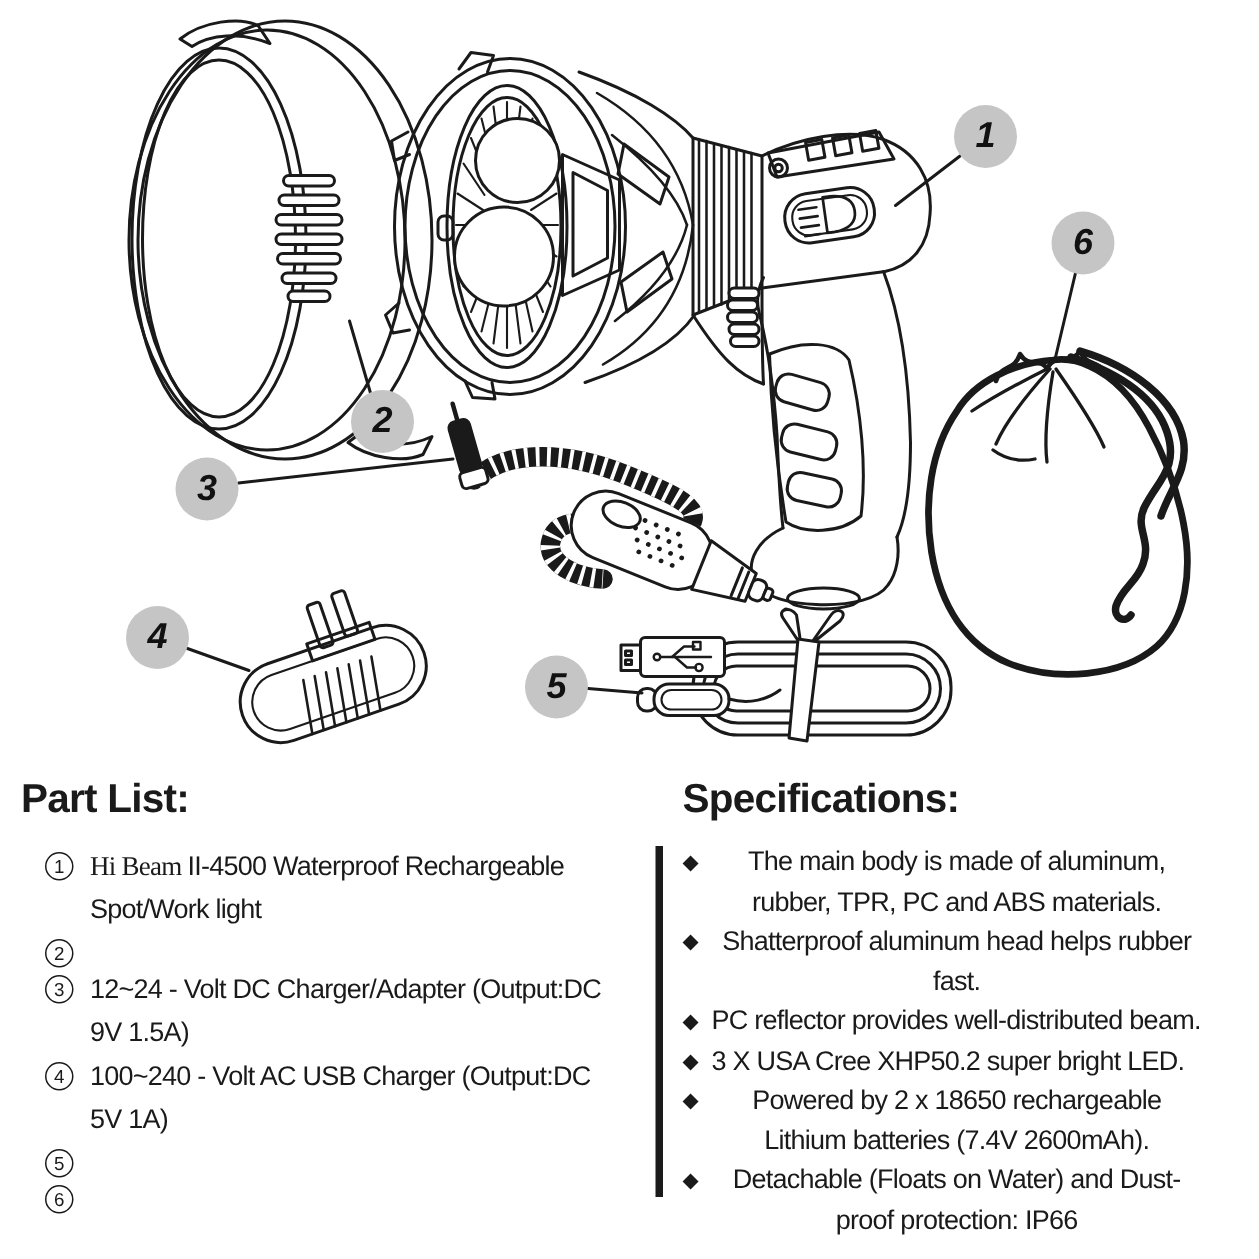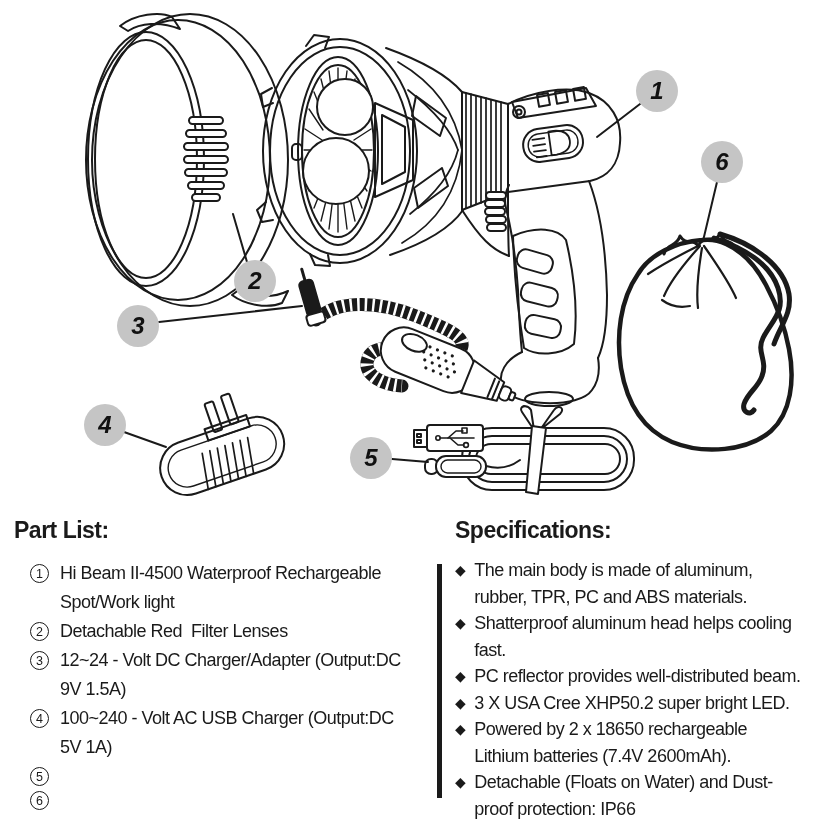--- a/index.html
+++ b/index.html
@@ -10,37 +10,37 @@
   .diagram-wrap{position:absolute;left:0;top:0;width:839px;height:515px;}
   .callout{
     position:absolute;width:42px;height:42px;border-radius:50%;
     background:#c5c5c5;display:flex;align-items:center;justify-content:center;
     font-size:24px;font-weight:bold;font-style:italic;color:#111111;
   }
   .c1{left:636px;top:70px;}  .c2{left:234px;top:260px;}
   .c3{left:117px;top:305px;} .c4{left:84px;top:404px;}
   .c5{left:350px;top:437px;} .c6{left:701px;top:141px;}
 
-  .col-heading{font-size:23px;font-weight:bold;letter-spacing:-0.5px;margin:0;}
+  .col-heading{font-size:27px;font-weight:bold;letter-spacing:-0.5px;margin:0;}
   .part-list{position:absolute;left:14px;top:517px;width:412px;}
   .part-items{margin:15px 0 0 0;padding:0 0 0 16px;list-style:none;}
   .part-item{display:flex;gap:11px;font-size:18px;line-height:29px;letter-spacing:-0.5px;align-items:flex-start;}
   .pnum{
     flex:0 0 auto;width:19px;height:19px;margin-top:5px;border:1.5px solid #1a1a1a;border-radius:50%;
     font-size:12.5px;line-height:19px;text-align:center;letter-spacing:0;box-sizing:border-box;
   }
   .ptext{white-space:pre-wrap;max-width:358px;}
-  .brand{font-family:Liberation Sans, sans-serif;}
+  .brand{font-family:Liberation Serif, serif;}
 
   .specs{position:absolute;left:455px;top:517px;width:360px;}
   .spec-bar{position:absolute;left:437px;top:564px;width:5px;height:234px;background:#1a1a1a;}
   .spec-items{margin:13px 0 0 0;padding:0;list-style:none;}
   .spec-item{display:flex;gap:9px;font-size:18px;line-height:26.5px;letter-spacing:-0.5px;align-items:flex-start;}
   .bullet{flex:0 0 auto;font-size:14px;line-height:26.5px;}
-  .stext{white-space:pre-wrap;max-width:327px;}
+  .stext{white-space:pre-wrap;max-width:327px;text-align:center;}
 </style>
 </head>
 <body>
 
 <div class="diagram-wrap">
 <svg width="839" height="515" viewBox="0 0 839 515">
 <g stroke="#1a1a1a" fill="none" stroke-width="2" stroke-linecap="round" stroke-linejoin="round">
 
   <g>
     <ellipse cx="190" cy="160" rx="98" ry="146"></ellipse>
@@ -293,21 +293,20 @@
 
 <div class="part-list">
   <h2 class="col-heading">Part List:</h2>
   <ol class="part-items">
     <li class="part-item">
       <span class="pnum">1</span>
       <span class="ptext"><span class="brand">Hi Beam </span><span>II-4500 Waterproof Rechargeable Spot/Work light</span></span>
     </li>
     <li class="part-item">
       <span class="pnum">2</span>
-      <span class="ptext">Detachable Red  Filter Lenses</span>
     </li>
     <li class="part-item">
       <span class="pnum">3</span>
       <span class="ptext">12~24 - Volt DC Charger/Adapter (Output:DC 9V 1.5A)</span>
     </li>
     <li class="part-item">
       <span class="pnum">4</span>
       <span class="ptext">100~240 - Volt AC USB Charger (Output:DC 5V 1A)</span>
     </li>
     <li class="part-item">
@@ -322,21 +321,21 @@
 <div class="spec-bar"></div>
 <div class="specs">
   <h2 class="col-heading">Specifications:</h2>
   <ul class="spec-items">
     <li class="spec-item">
       <span class="bullet">◆</span>
       <span class="stext">The main body is made of aluminum, rubber, TPR, PC and ABS materials.</span>
     </li>
     <li class="spec-item">
       <span class="bullet">◆</span>
-      <span class="stext">Shatterproof aluminum head helps cooling fast.</span>
+      <span class="stext">Shatterproof aluminum head helps rubber fast.</span>
     </li>
     <li class="spec-item">
       <span class="bullet">◆</span>
       <span class="stext">PC reflector provides well-distributed beam.</span>
     </li>
     <li class="spec-item">
       <span class="bullet">◆</span>
       <span class="stext">3 X USA Cree XHP50.2 super bright LED.</span>
     </li>
     <li class="spec-item">

